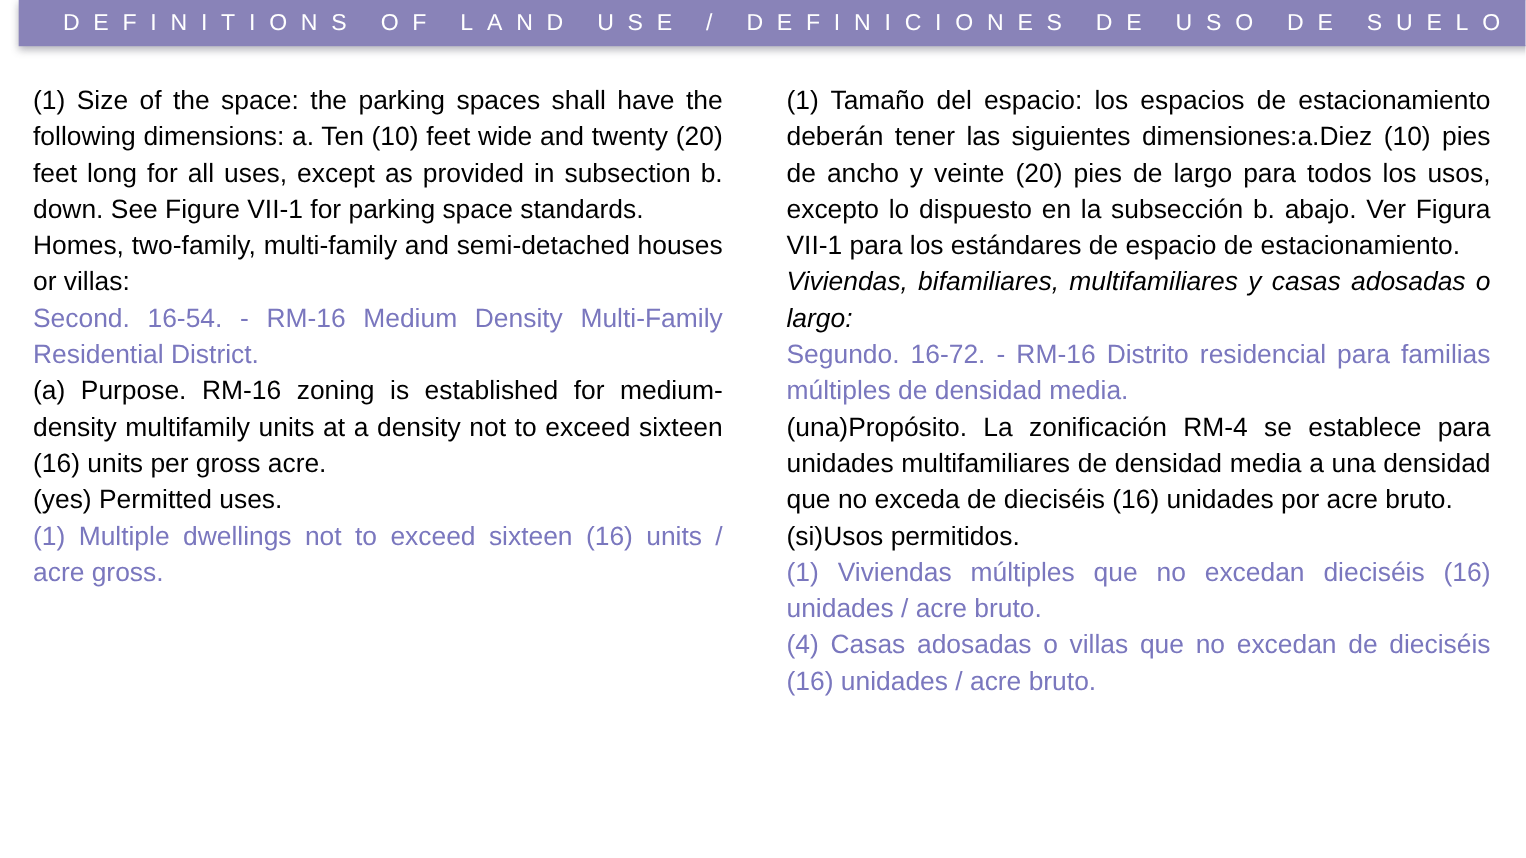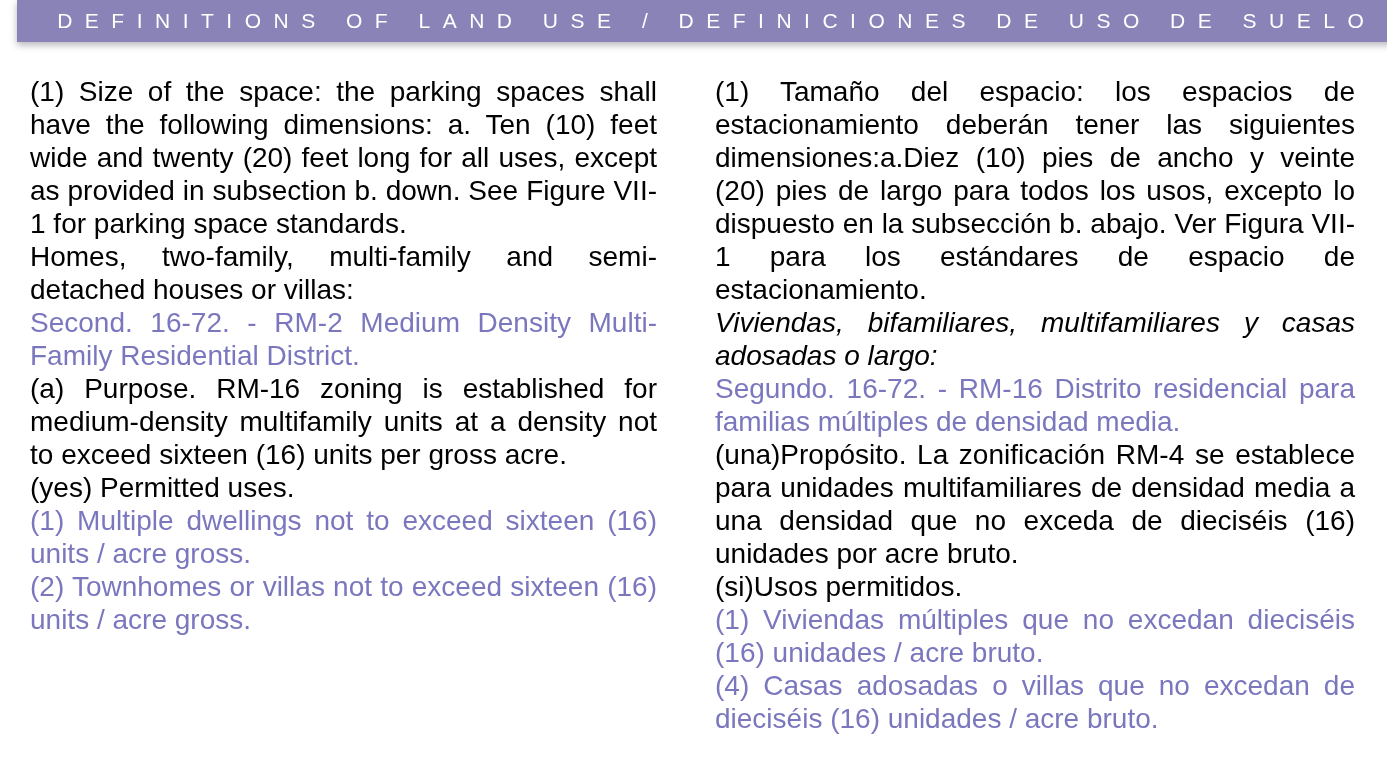--- a/index.html
+++ b/index.html
@@ -38,21 +38,21 @@
     letter-spacing: 12.5px;
     white-space: nowrap;
     text-indent: 12.5px; 
   }
   .content {
     display: flex;
     padding: 33px 32px 0 30px;
     gap: 58px;
   }
   .col {
-    font-size: 28px;
+    font-size: 24px;
     line-height: 33px;
     color: var(--body-text);
     text-align: justify;
     text-justify: inter-word;
   }
   .col-left  { width: 627px; }
   .col-right { width: 640px; }
   .col p { margin: 0; }
   .accent { color: var(--accent); }
   .italic { font-style: italic; }
@@ -64,25 +64,24 @@
 
   <header class="title-bar">
     <span class="title-text">DEFINITIONS OF LAND USE / DEFINICIONES DE USO DE SUELO</span>
   </header>
 
   <main class="content">
 
     <section class="col col-left">
       <p>(1) Size of the space: the parking spaces shall have the following dimensions: a. Ten (10) feet wide and twenty (20) feet long for all uses, except as provided in subsection b. down. See Figure VII-1 for parking space standards.</p>
       <p>Homes, two-family, multi-family and semi-detached houses or villas:</p>
-      <p class="accent">Second. 16-72. - RM-2 Medium Density Multi-Family Residential District.</p>
+      <p class="accent">Second. 16-54. - RM-16 Medium Density Multi-Family Residential District.</p>
       <p>(a) Purpose. RM-16 zoning is established for medium-density multifamily units at a density not to exceed sixteen (16) units per gross acre.</p>
       <p>(yes) Permitted uses.</p>
       <p class="accent">(1) Multiple dwellings not to exceed sixteen (16) units / acre gross.</p>
-      <p class="accent">(2) Townhomes or villas not to exceed sixteen (16) units / acre gross.</p>
     </section>
 
     <section class="col col-right">
       <p>(1) Tamaño del espacio: los espacios de estacionamiento deberán tener las siguientes dimensiones:a.Diez (10) pies de ancho y veinte (20) pies de largo para todos los usos, excepto lo dispuesto en la subsección b. abajo. Ver Figura VII-1 para los estándares de espacio de estacionamiento.</p>
       <p class="italic">Viviendas, bifamiliares, multifamiliares y casas adosadas o largo:</p>
       <p class="accent">Segundo. 16-72. - RM-16 Distrito residencial para familias múltiples de densidad media.</p>
       <p>(una)Propósito. La zonificación RM-4 se establece para unidades multifamiliares de densidad media a una densidad que no exceda de dieciséis (16) unidades por acre bruto.</p>
       <p>(si)Usos permitidos.</p>
       <p class="accent">(1) Viviendas múltiples que no excedan dieciséis (16) unidades / acre bruto.</p>
       <p class="accent">(4) Casas adosadas o villas que no excedan de dieciséis (16) unidades / acre bruto.</p>

